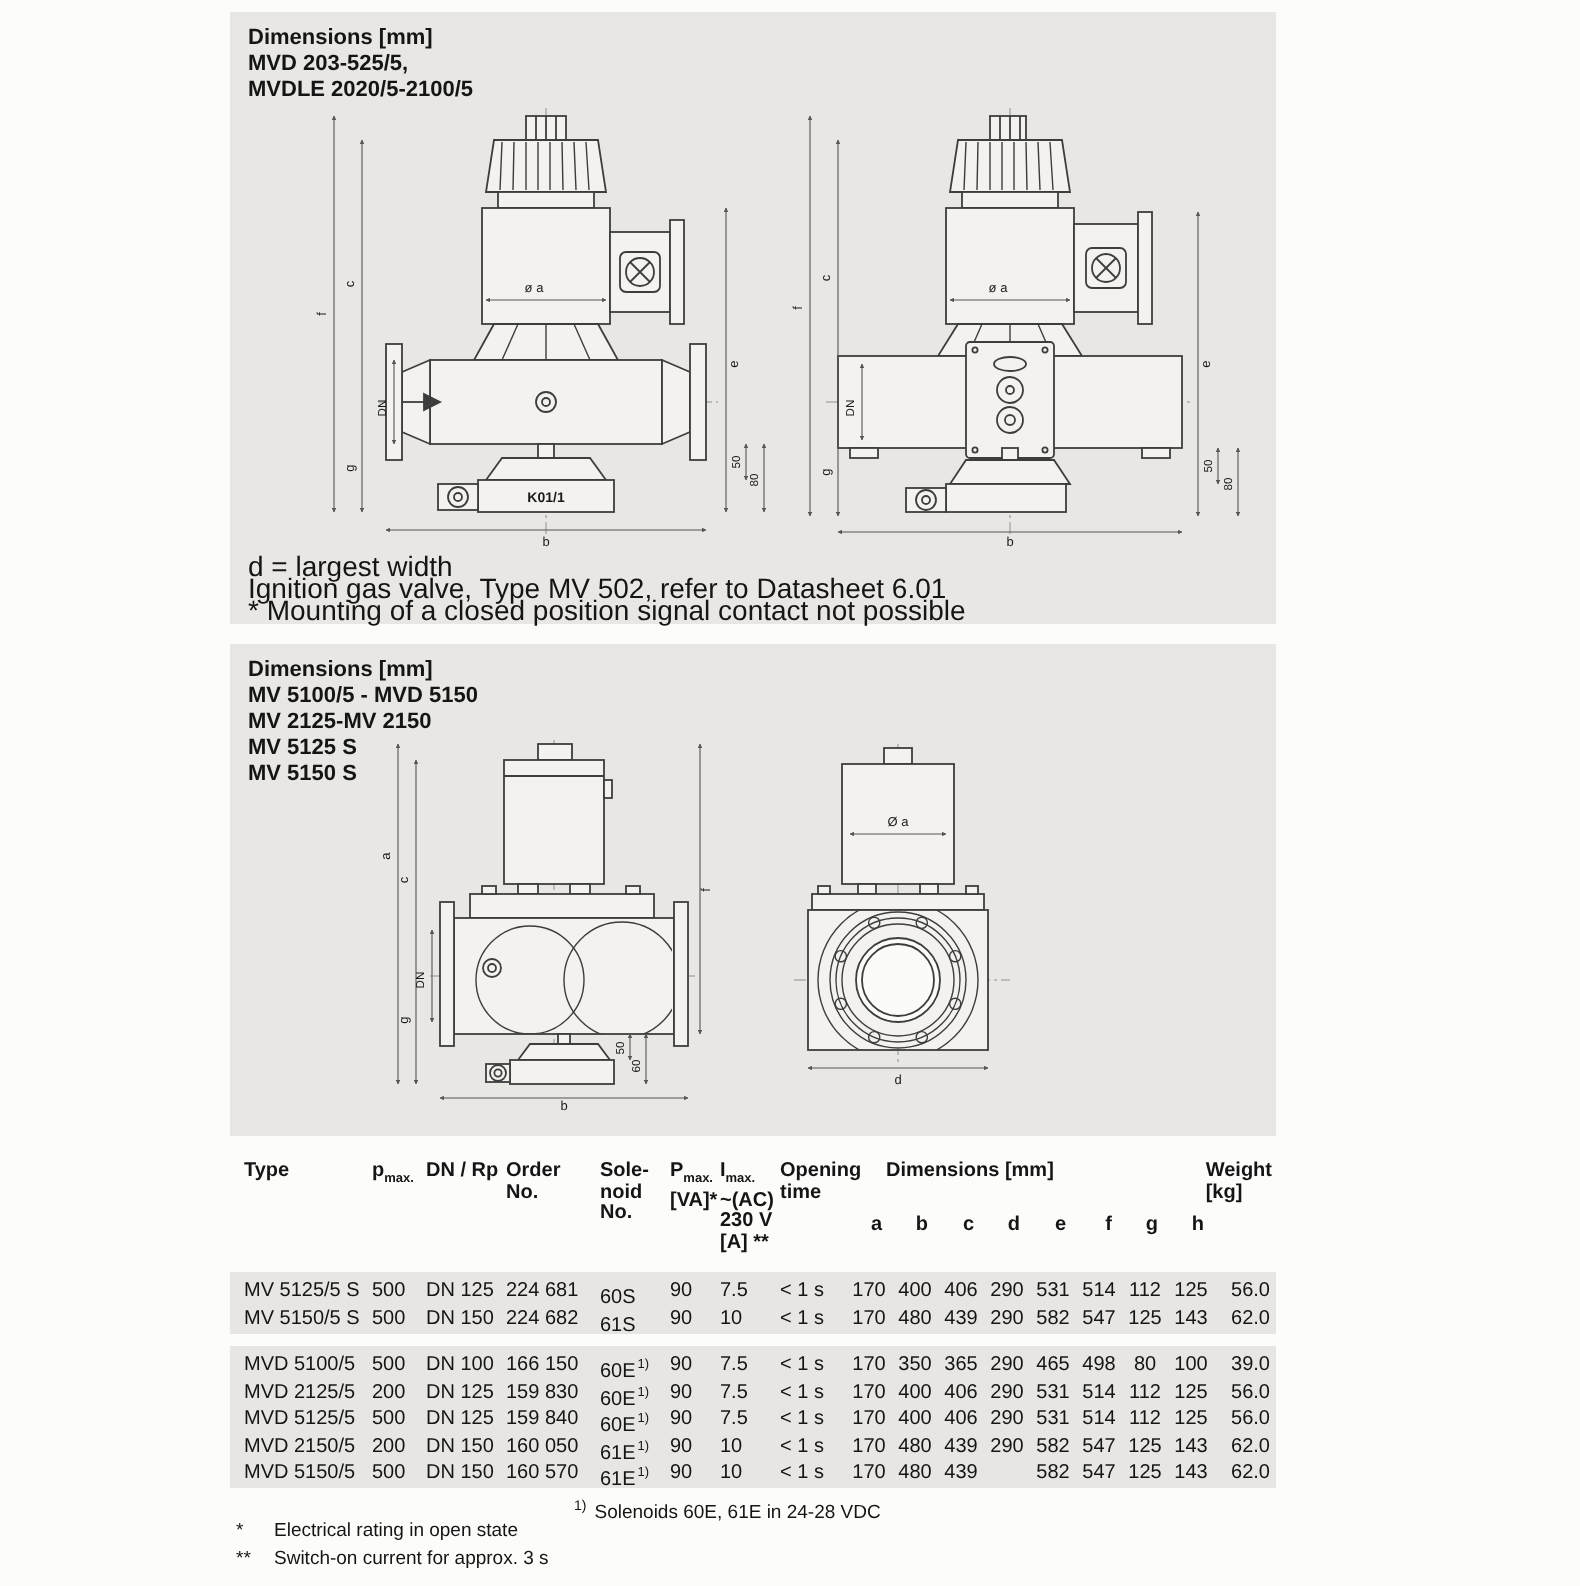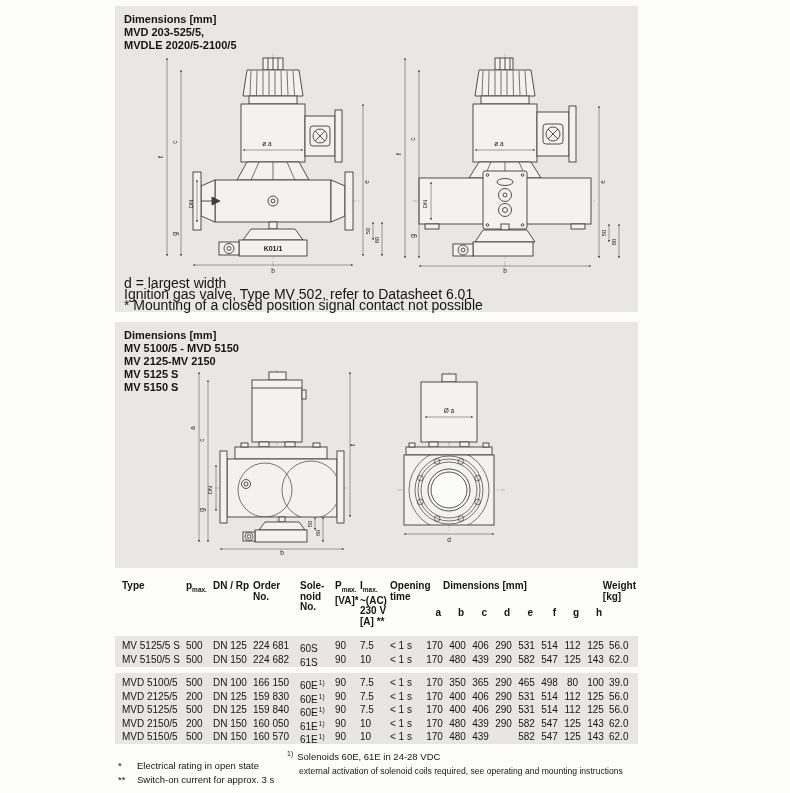--- a/index.html
+++ b/index.html
@@ -34,21 +34,21 @@
   .ct{width:64px;padding-left:7px;font-weight:normal}
   .cp{width:27px;padding-left:7px}
   .cd{width:40px;padding-left:7px}
   .co{width:47px;padding-left:7px}
   .cs{width:35px;padding-left:7px}
   .cs span{display:inline}
   .cv{width:25px;padding-left:7px}
   .ci{width:30px;padding-left:7px}
   .cop{width:42px;padding-left:7px}
   .cm{width:23px;text-align:center;padding-right:4px}
-  .cw{width:29px;text-align:left;padding-right:3px}
+  .cw{width:29px;text-align:right;padding-right:3px}
   
   .fns{position:absolute;left:115px;top:747px;width:600px;font-size:9.5px;line-height:14px}
   .fcol1{position:absolute;left:3px;top:12px}
   .fcol2{position:absolute;left:172px;top:0}
   .fsym{display:inline-block;width:19px}
   .fsup{font-size:7px;vertical-align:super;margin-right:4px}
   .fline2{font-size:8.6px;padding-left:12px}
 </style>
 </head>
 <body>
@@ -510,15 +510,14 @@
   </div>
 </div>
 
 <div class="fns">
   <div class="fcol1">
     <div><span class="fsym">*</span><span>Electrical rating in open state</span></div>
     <div><span class="fsym">**</span><span>Switch-on current for approx. 3 s</span></div>
   </div>
   <div class="fcol2">
     <div><sup class="fsup">1)</sup><span>Solenoids 60E, 61E in 24-28 VDC</span></div>
-    <div class="fline2">external activation of solenoid coils required, see operating and mounting instructions</div>
   </div>
 </div>
 
 </body></html>

